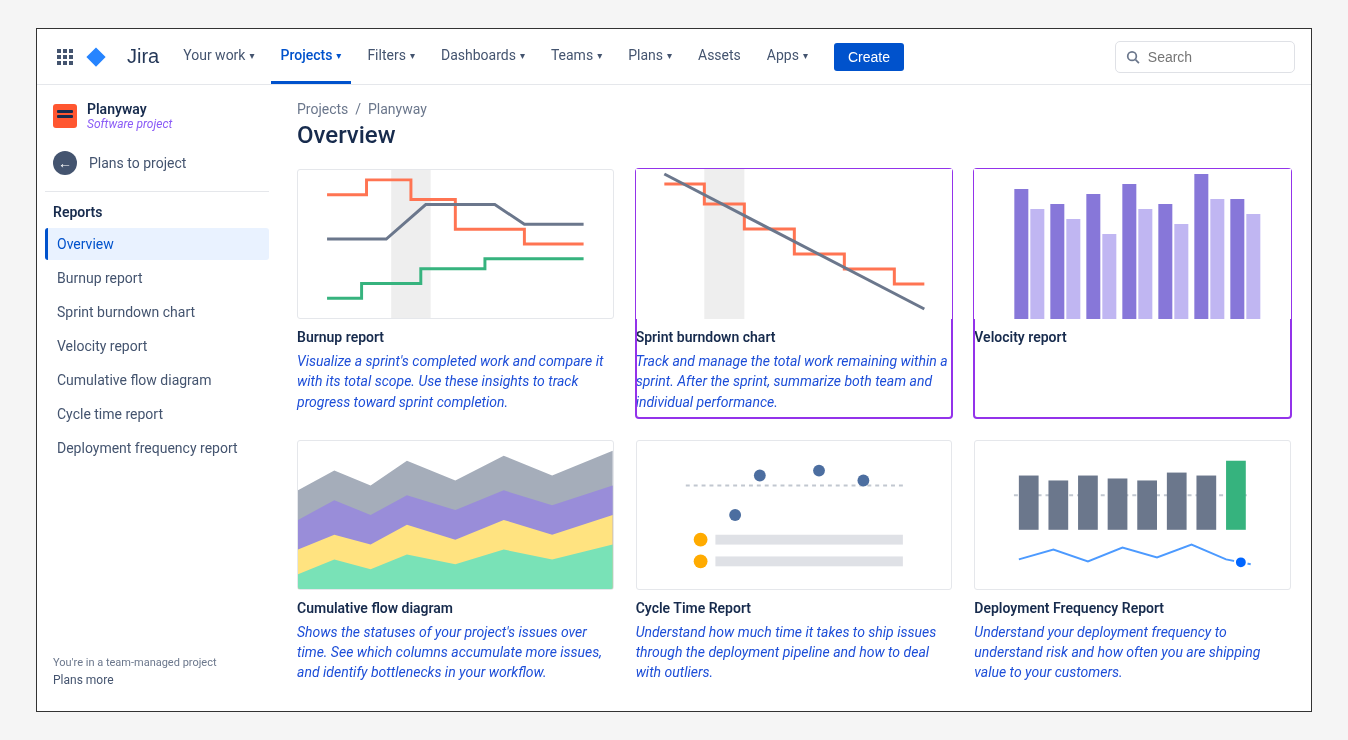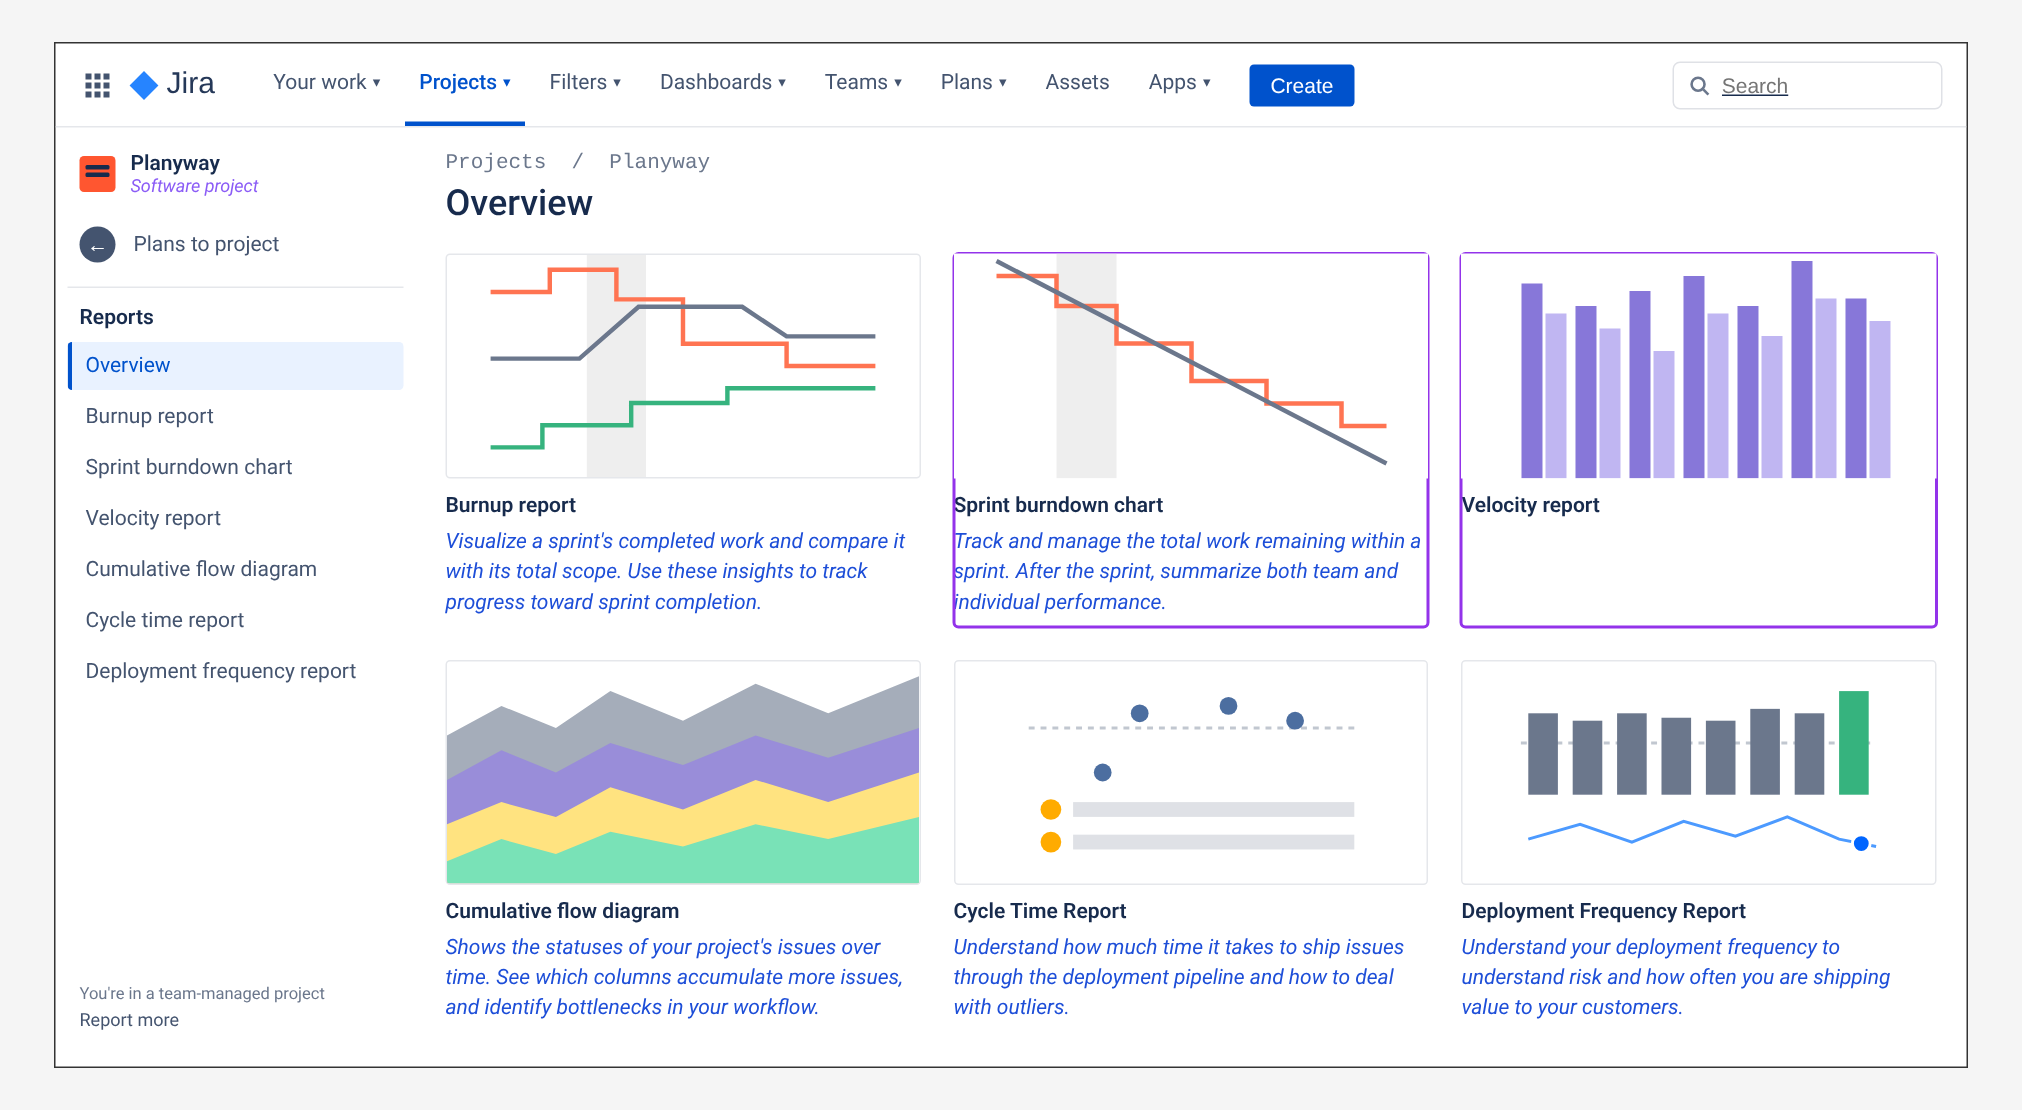--- a/index.html
+++ b/index.html
@@ -1,46 +1,46 @@
 <!DOCTYPE html>
 <html><head>
 <meta charset="utf-8">
 <style>
   * { box-sizing: border-box; margin: 0; padding: 0; }
   body { background: #f5f5f5; font-family: -apple-system, BlinkMacSystemFont, "Segoe UI", Roboto, sans-serif; padding: 28px 36px; color: #172b4d; }
   .frame { background: #fff; border: 1px solid #333; height: 684px; overflow: hidden; }
   .topnav { height: 56px; border-bottom: 1px solid #e5e7eb; display: flex; align-items: center; padding: 0 16px; gap: 8px; }
   .apps-switcher { width:24px; height:24px; display:flex; align-items:center; justify-content:center; cursor:pointer; color:#44546f; }
-  .jira-logo { display:flex; align-items:center; gap:4px; margin-right: 21px; }
+  .jira-logo { display:flex; align-items:center; gap:20px; margin-right: 6px; }
   .jira-logo-text { font-family: Arial, sans-serif; color:#253858; font-weight:500; font-size:20px; }
   .nav-items { display:flex; gap: 6px; height:100%; align-items:center; }
   .nav-item { padding: 0 10px; height:100%; display:flex; align-items:center; gap:4px; font-size:14px; color:#44546f; cursor:pointer; border-bottom: 3px solid transparent; }
   .nav-item.active { color:#0052cc; border-bottom-color:#0052cc; font-weight:500; }
   .nav-item .chev { font-size:10px; }
   .create-btn { background:#0052cc; color:#fff; border:none; padding:6px 14px; border-radius:3px; font-size:14px; font-weight:500; margin-left:8px; cursor:pointer; }
   .spacer { flex:1; }
   .search { display:flex; align-items:center; border:1px solid #dfe1e6; border-radius:5px; padding:4px 10px; width:180px; height:32px; color:#6b778c; background:#fff; }
-  .search input { border:none; outline:none; margin-left:8px; font-size:14px; color:#172b4d; width: 100%; background:transparent;text-decoration:underline; }
+  .search input { border:none; outline:none; margin-left:8px; font-size:14px; color:#172b4d; width: 100%; background:transparent; }
   .body { display:flex; height: calc(100% - 56px); }
   .sidebar { width:240px; padding:16px 8px; display:flex; flex-direction:column; }
   .proj { display:flex; gap:10px; padding: 0 8px 12px 8px; align-items:center; }
   .proj-icon { width:24px; height:24px; background:#ff5630; border-radius:3px; position:relative; }
   .proj-icon::after{content:"";position:absolute;left:4px;right:4px;top:6px;height:3px;background:#172b4d;border-radius:1px;box-shadow:0 5px 0 #172b4d;}
   .proj-name { font-size:14px; font-weight:600; color:#172b4d; }
   .proj-type { font-size:12px; color:#8b5cf6;font-style:italic; }
   .back { display:flex; align-items:center; gap:12px; padding:8px; color:#44546f; font-size:14px; cursor:pointer; }
   .back-icon { width:24px; height:24px; border-radius:50%; background:#44546f; color:#fff; display:flex; align-items:center; justify-content:center; font-size:14px; }
   .hr { border-top:1px solid #e5e7eb; margin:8px 0 12px; }
   .section-heading { font-size:14px; font-weight:600; padding:0 0 8px 8px; color:#172b4d; }
   .side-item { font-size:14px; color:#44546f; padding:8px 12px; border-radius:3px; cursor:pointer; margin-bottom:2px; }
   .side-item.selected { background:#e9f2ff; color:#0052cc; border-left:3px solid #0052cc; padding-left:9px; }
   .sidebar-footer { margin-top:auto; text-align:left; font-size:11px; color:#6b778c; padding:8px; }
   .sidebar-footer a { display:block; color:#44546f; font-size:12px; margin-top:4px; text-decoration:none; }
   .main { flex:1; padding:16px 20px; overflow:auto; }
-  .breadcrumb { font-size:14px; color:#6b778c; margin-bottom:4px;font-family:Liberation Mono, monospace; }
+  .breadcrumb { font-size:14px; color:#6b778c; margin-bottom:4px; }
   .page-title { font-size:24px; font-weight:500; color:#172b4d; margin-bottom:20px; }
   .grid { display:grid; grid-template-columns: repeat(3, 1fr); gap:22px; }
   .card { cursor:pointer; }
   .card-img { height:150px; border:1px solid #e5e7eb; border-radius:3px; margin-bottom:10px; position:relative; overflow:hidden; background:#fff; }
   .card.highlight .card-img, .card.highlight .card-body { outline:none; }
   .card.highlight { outline: 2px solid #9333ea; outline-offset:-1px; border-radius:3px; padding-bottom:6px; }
   .card.highlight .card-img { border:none; border-radius:0; }
   .card-title { font-size:14px; font-weight:600; margin-bottom:6px; color:#172b4d; }
   .card-desc { font-size:14px; color:#1d4ed8; line-height:1.45;font-style:italic; }
   svg { display:block; }
@@ -135,21 +135,21 @@
           <div class="side-item selected">Overview</div>
           <div class="side-item">Burnup report</div>
           <div class="side-item">Sprint burndown chart</div>
           <div class="side-item">Velocity report</div>
           <div class="side-item">Cumulative flow diagram</div>
           <div class="side-item">Cycle time report</div>
           <div class="side-item">Deployment frequency report</div>
         </div>
       <div class="sidebar-footer">
         <span>You're in a team-managed project</span>
-        <a href="#">Report more</a>
+        <a href="#">Plans more</a>
       </div>
     </div>
 
     <div class="main">
       <div class="breadcrumb">
         <span>Projects</span>
         &nbsp;/&nbsp;
         <span>Planyway</span>
       </div>
       <h1 class="page-title">Overview</h1>

